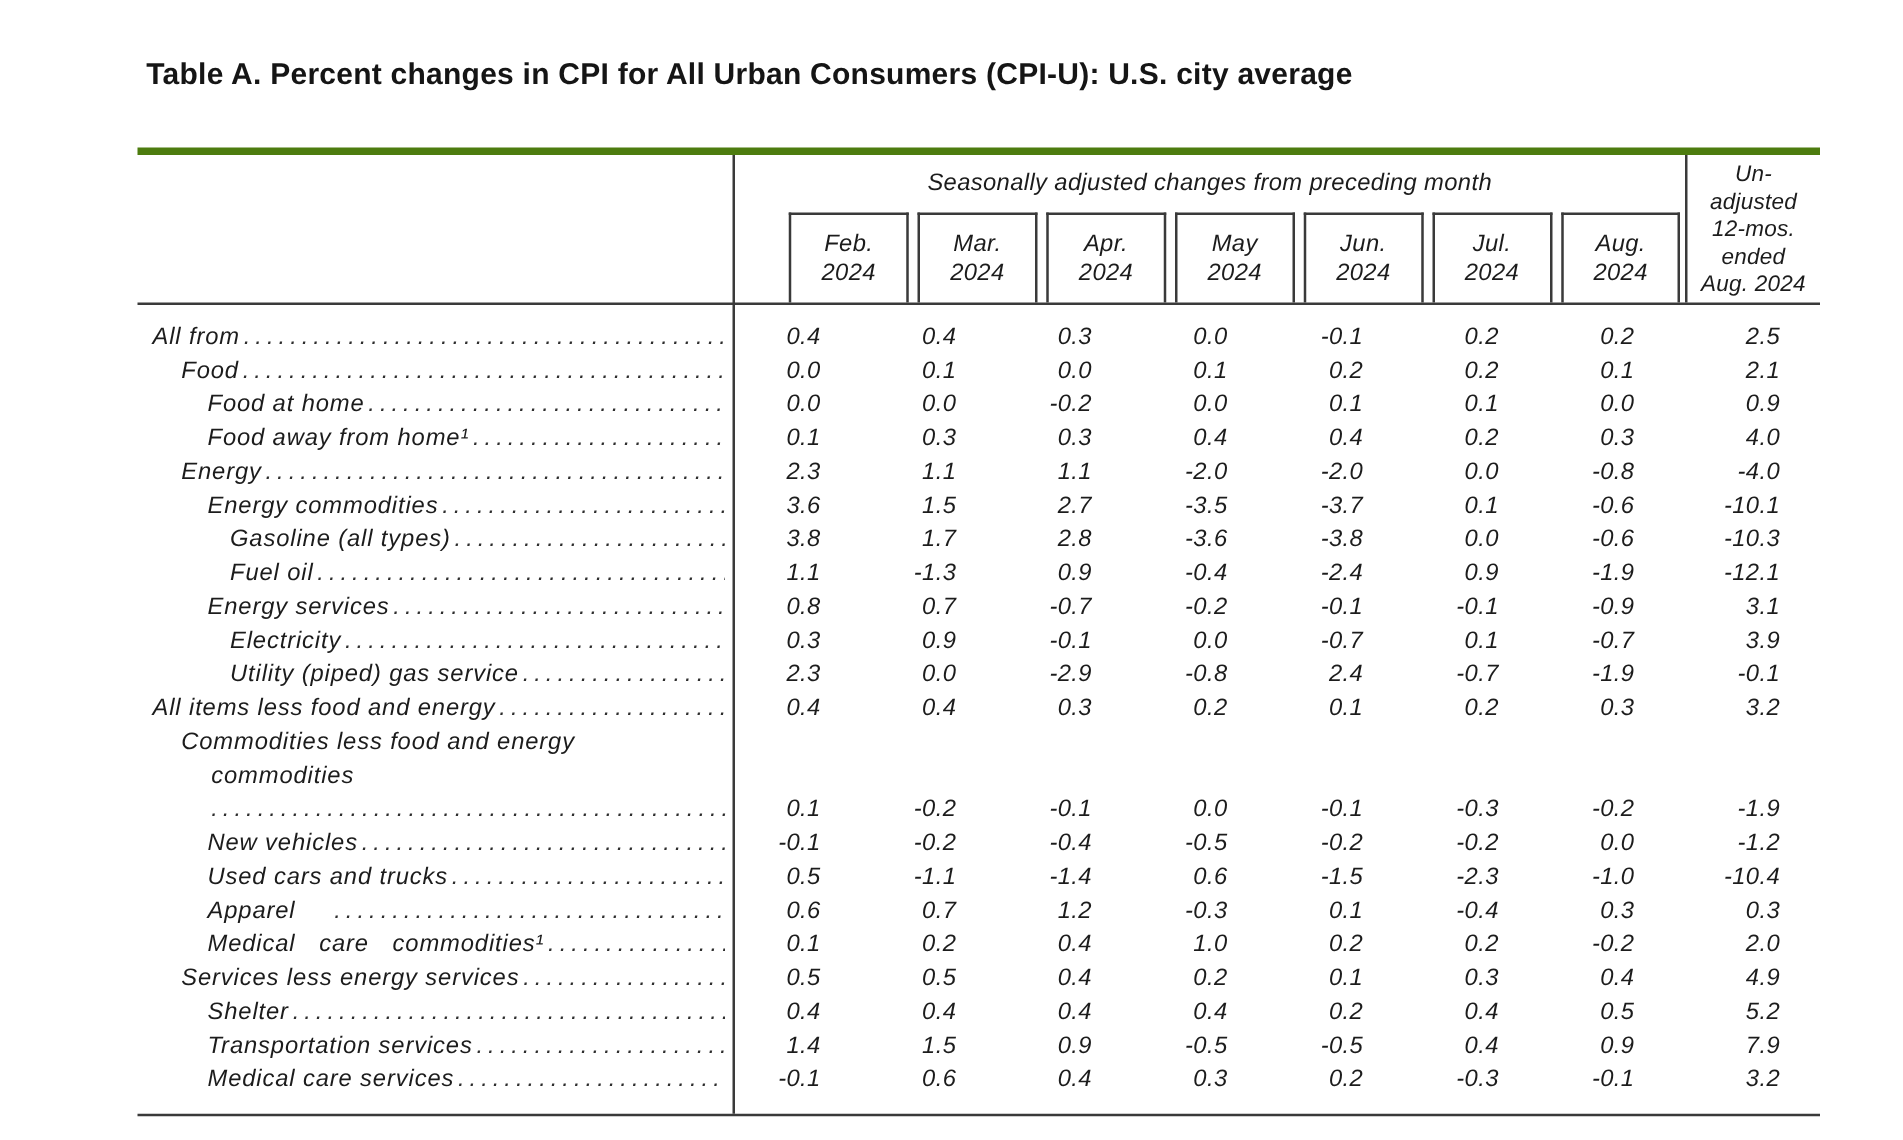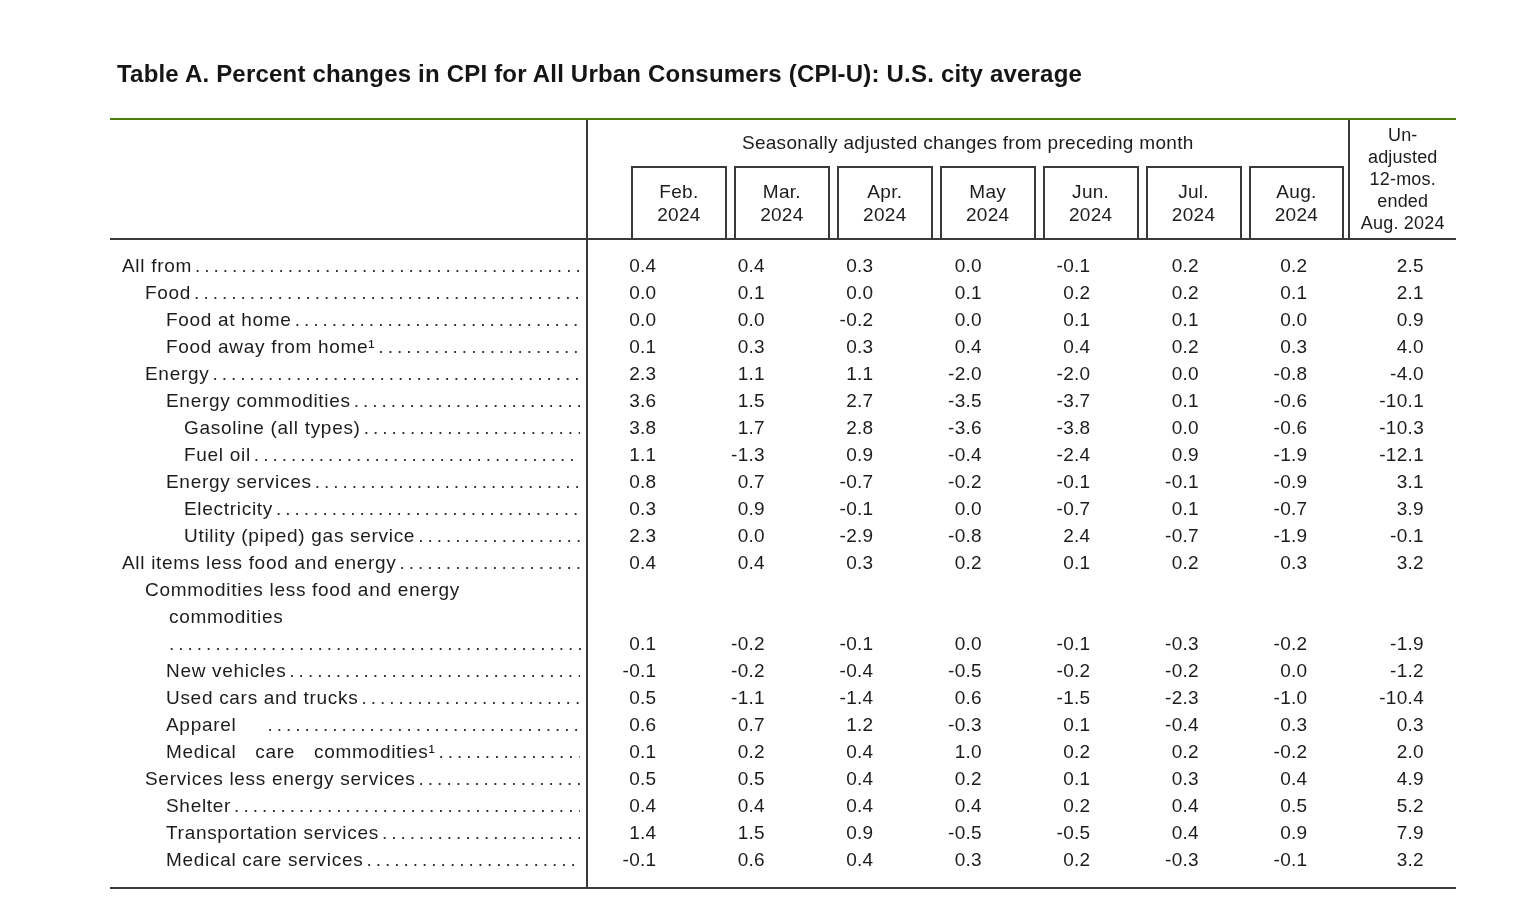--- a/index.html
+++ b/index.html
@@ -1,27 +1,28 @@
 <!DOCTYPE html>
 <html><head>
 <meta charset="utf-8">
 <style>
   html,body{margin:0;padding:0;}
   body{
     width:1522px;height:912px;background:#ffffff;position:relative;overflow:hidden;
     font-family:"Liberation Sans","DejaVu Sans",sans-serif;color:#1c1c1c;
   }
   .title{
-    position:absolute;left:117px;top:60px;font-size:24px;font-weight:700;color:#151515;
+    position:absolute;left:117px;top:46px;font-size:24px;font-weight:700;color:#151515;
     letter-spacing:0.2px;white-space:nowrap;
   }
   .tableA{
     position:absolute;left:110px;top:118px;width:1346px;
-    border-top:2px solid #4d7c0f;border-bottom:2px solid #3a3a3a;
+    border-top:6px solid #4d7c0f;border-bottom:2px solid #3a3a3a;
     box-sizing:content-box;
+    font-style:italic;
   }
   .divider{position:absolute;left:476px;top:0;bottom:0;width:2px;background:#3a3a3a;}
   
   .thead{height:118px;border-bottom:2px solid #3a3a3a;display:flex;position:relative;}
   .h-label{width:478px;flex:none;}
   .h-months{width:759.5px;flex:none;display:flex;flex-direction:column;}
   .h-group{
     height:46px;display:flex;align-items:center;justify-content:center;
     font-size:19px;letter-spacing:0.3px;
   }

